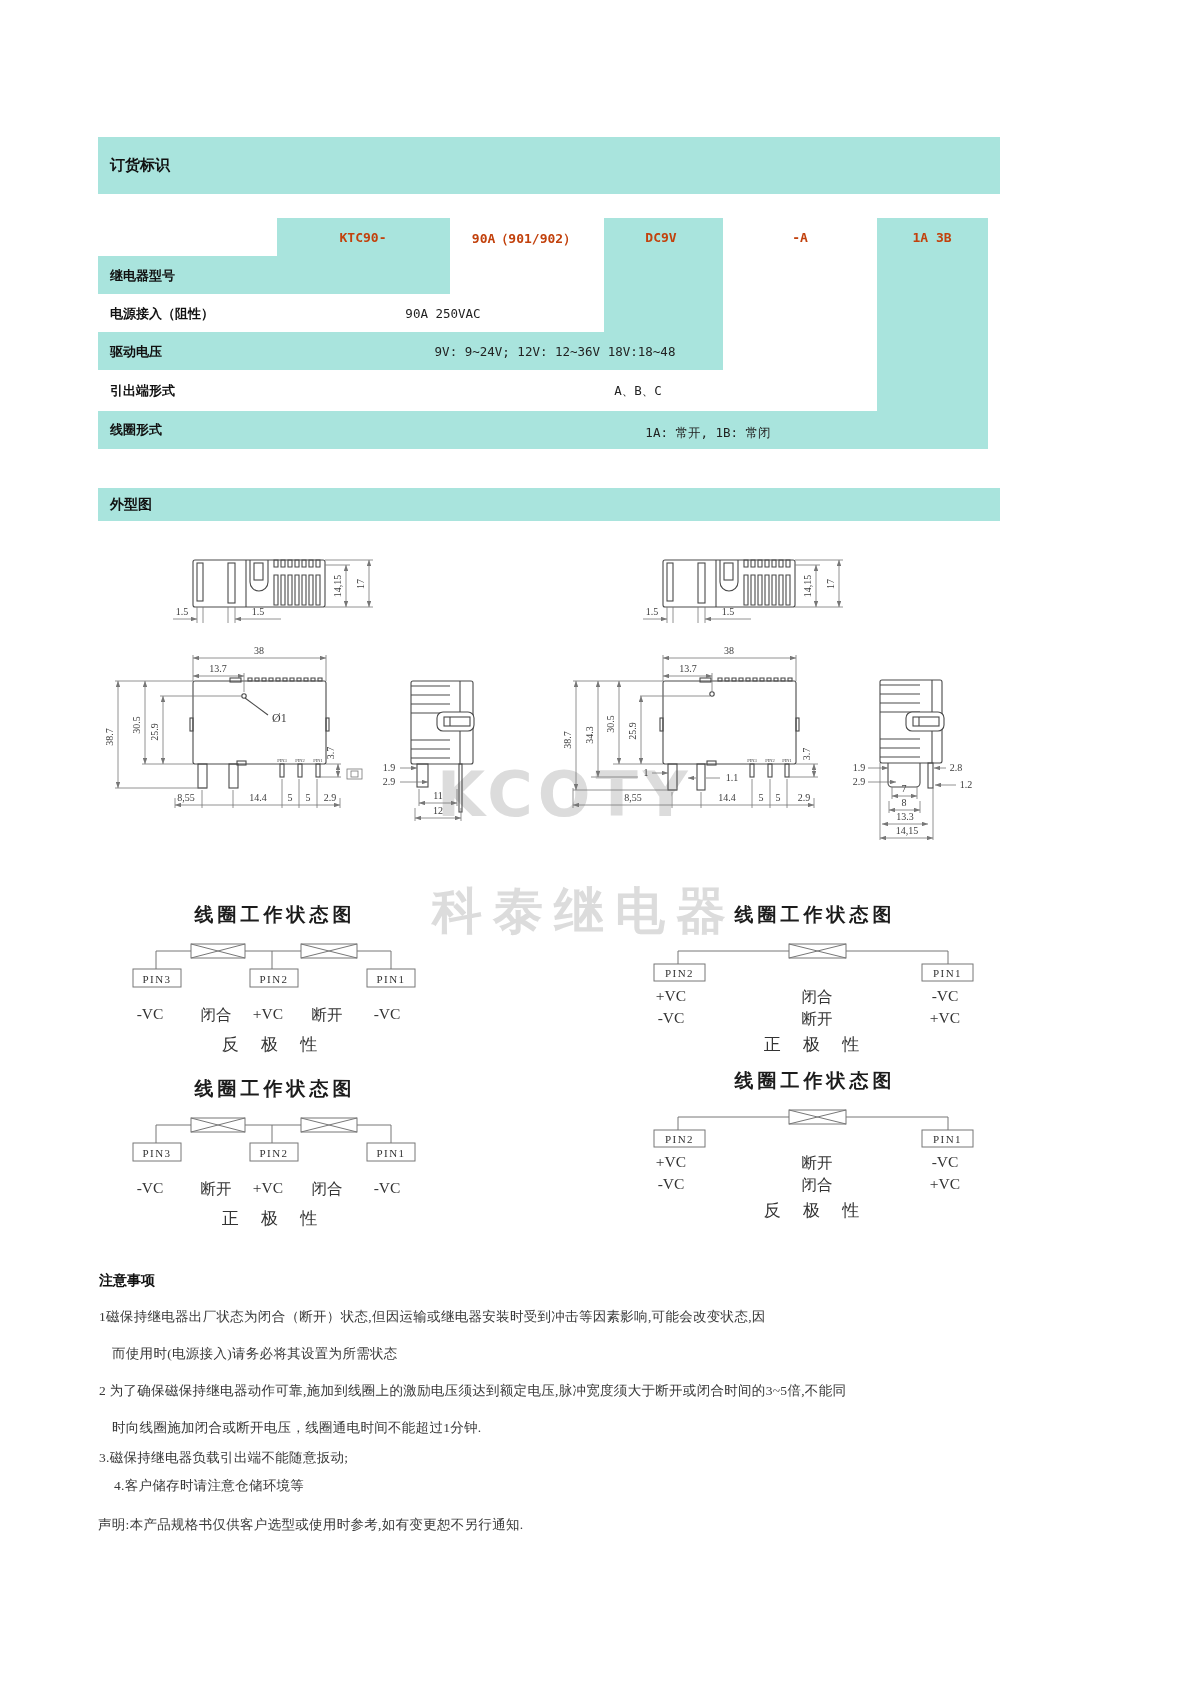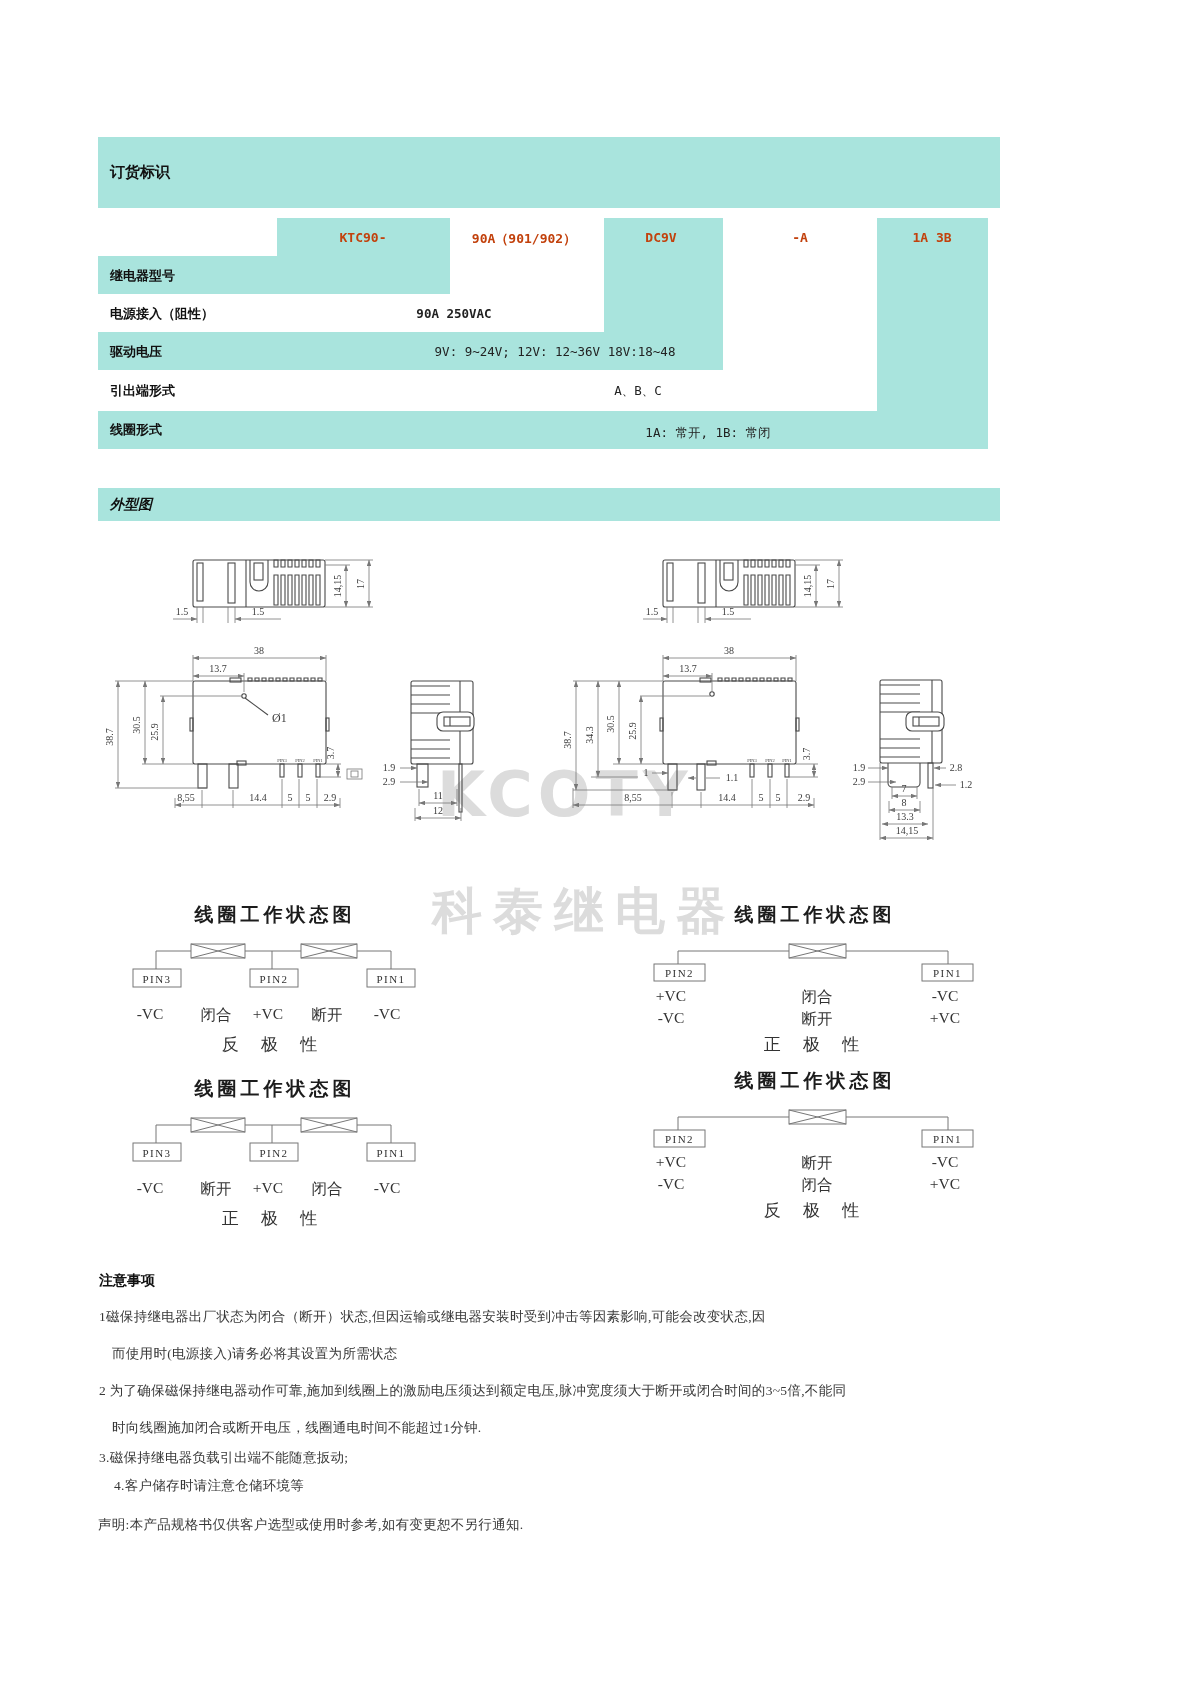--- a/index.html
+++ b/index.html
@@ -29,21 +29,21 @@
   svg .pt{fill:#3c3c3c;font:4.5px "Liberation Serif",serif;text-anchor:middle;}
   svg .cc{stroke:#777;stroke-width:1;fill:none;}
   svg .cf{stroke:#777;stroke-width:1;fill:#fff;}
   svg .pinlbl{fill:#333;font:11px "Liberation Serif",serif;text-anchor:middle;letter-spacing:1.5px;}
 </style>
 </head>
 <body>
 
 <div class="page">
 
-  <div class="teal barlbl" style="left:98px;top:137px;width:890px;height:71px;">
+  <div class="teal barlbl" style="left:98px;top:137px;width:890px;height:57px;">
     <span>订货标识</span>
   </div>
 
   <div class="teal" style="left:277px;top:218px;width:173px;height:38px;"></div>
   <div class="teal" style="left:98px;top:256px;width:352px;height:38px;"></div>
   <div class="teal" style="left:604px;top:218px;width:119px;height:152px;"></div>
   <div class="teal" style="left:877px;top:218px;width:111px;height:193px;"></div>
   <div class="teal" style="left:98px;top:332px;width:625px;height:38px;"></div>
   <div class="teal" style="left:98px;top:411px;width:890px;height:38px;"></div>
 
@@ -52,26 +52,26 @@
   <span class="code" style="left:661px;top:230px;">DC9V</span>
   <span class="code" style="left:800px;top:230px;">-A</span>
   <span class="code" style="left:932px;top:230px;">1A 3B</span>
 
   <span class="lbl" style="left:110px;top:267px;">继电器型号</span>
   <span class="lbl" style="left:110px;top:305px;">电源接入（阻性）</span>
   <span class="lbl" style="left:110px;top:343px;">驱动电压</span>
   <span class="lbl" style="left:110px;top:382px;">引出端形式</span>
   <span class="lbl" style="left:110px;top:421px;">线圈形式</span>
 
-  <span class="val" style="left:454px;top:306px;font-weight:bold;">90A 250VAC</span>
+  <span class="val" style="left:443px;top:306px;">90A 250VAC</span>
   <span class="val" style="left:555px;top:344px;">9V: 9~24V; 12V: 12~36V  18V:18~48</span>
   <span class="val" style="left:638px;top:383px;">A、B、C</span>
   <span class="val" style="left:708px;top:425px;">1A: 常开, 1B: 常闭</span>
 
-  <div class="teal barlbl" style="left:98px;top:488px;width:890px;height:33px;font-size:14px;font-style:italic;">
+  <div class="teal barlbl" style="left:98px;top:488px;width:890px;height:33px;font-size:14px;">
     <span>外型图</span>
   </div>
 
   <div class="wm1" style="left:437px;top:758px;">KCOTY</div>
   <div class="wm2" style="left:432px;top:833px;">科泰继电器</div>
 
   <svg class="abs" style="left:98px;top:515px;" width="890" height="400" viewBox="0 0 890 400">
     <defs>
       <marker id="ar" markerWidth="9" markerHeight="6" refX="8" refY="3" orient="auto-start-reverse">
         <path d="M0,0L8,3L0,6z" fill="#777"></path>

